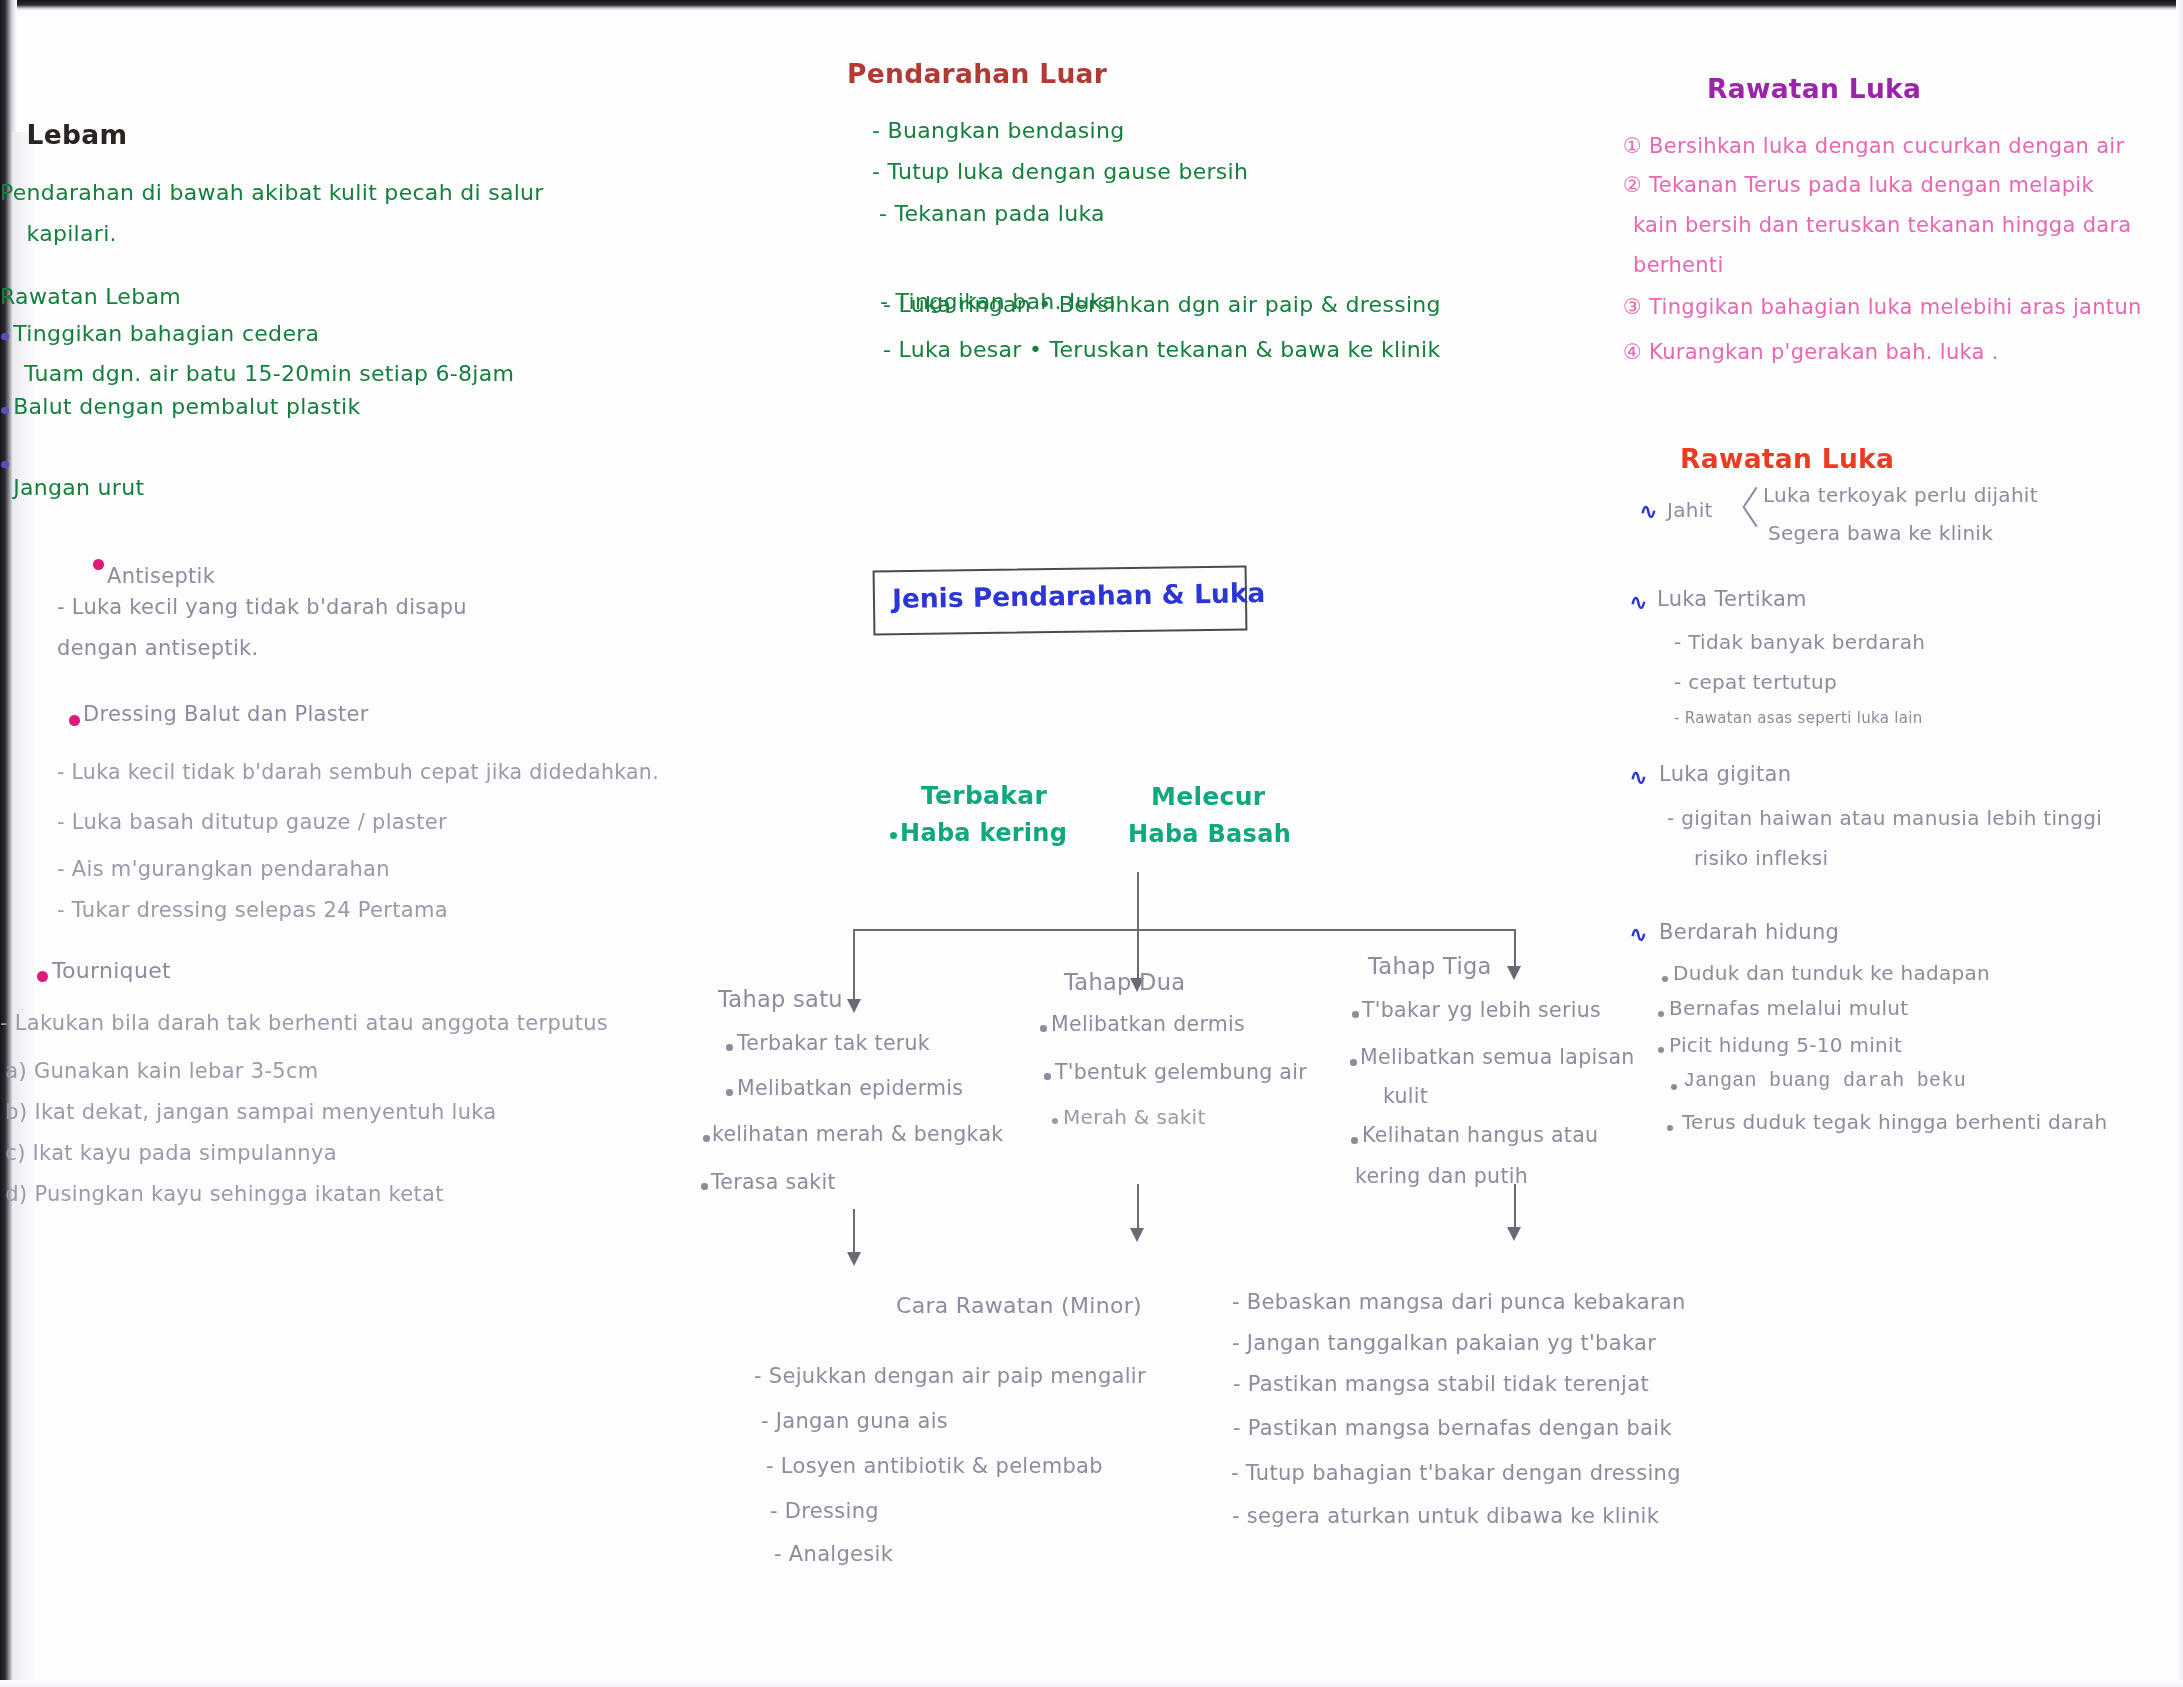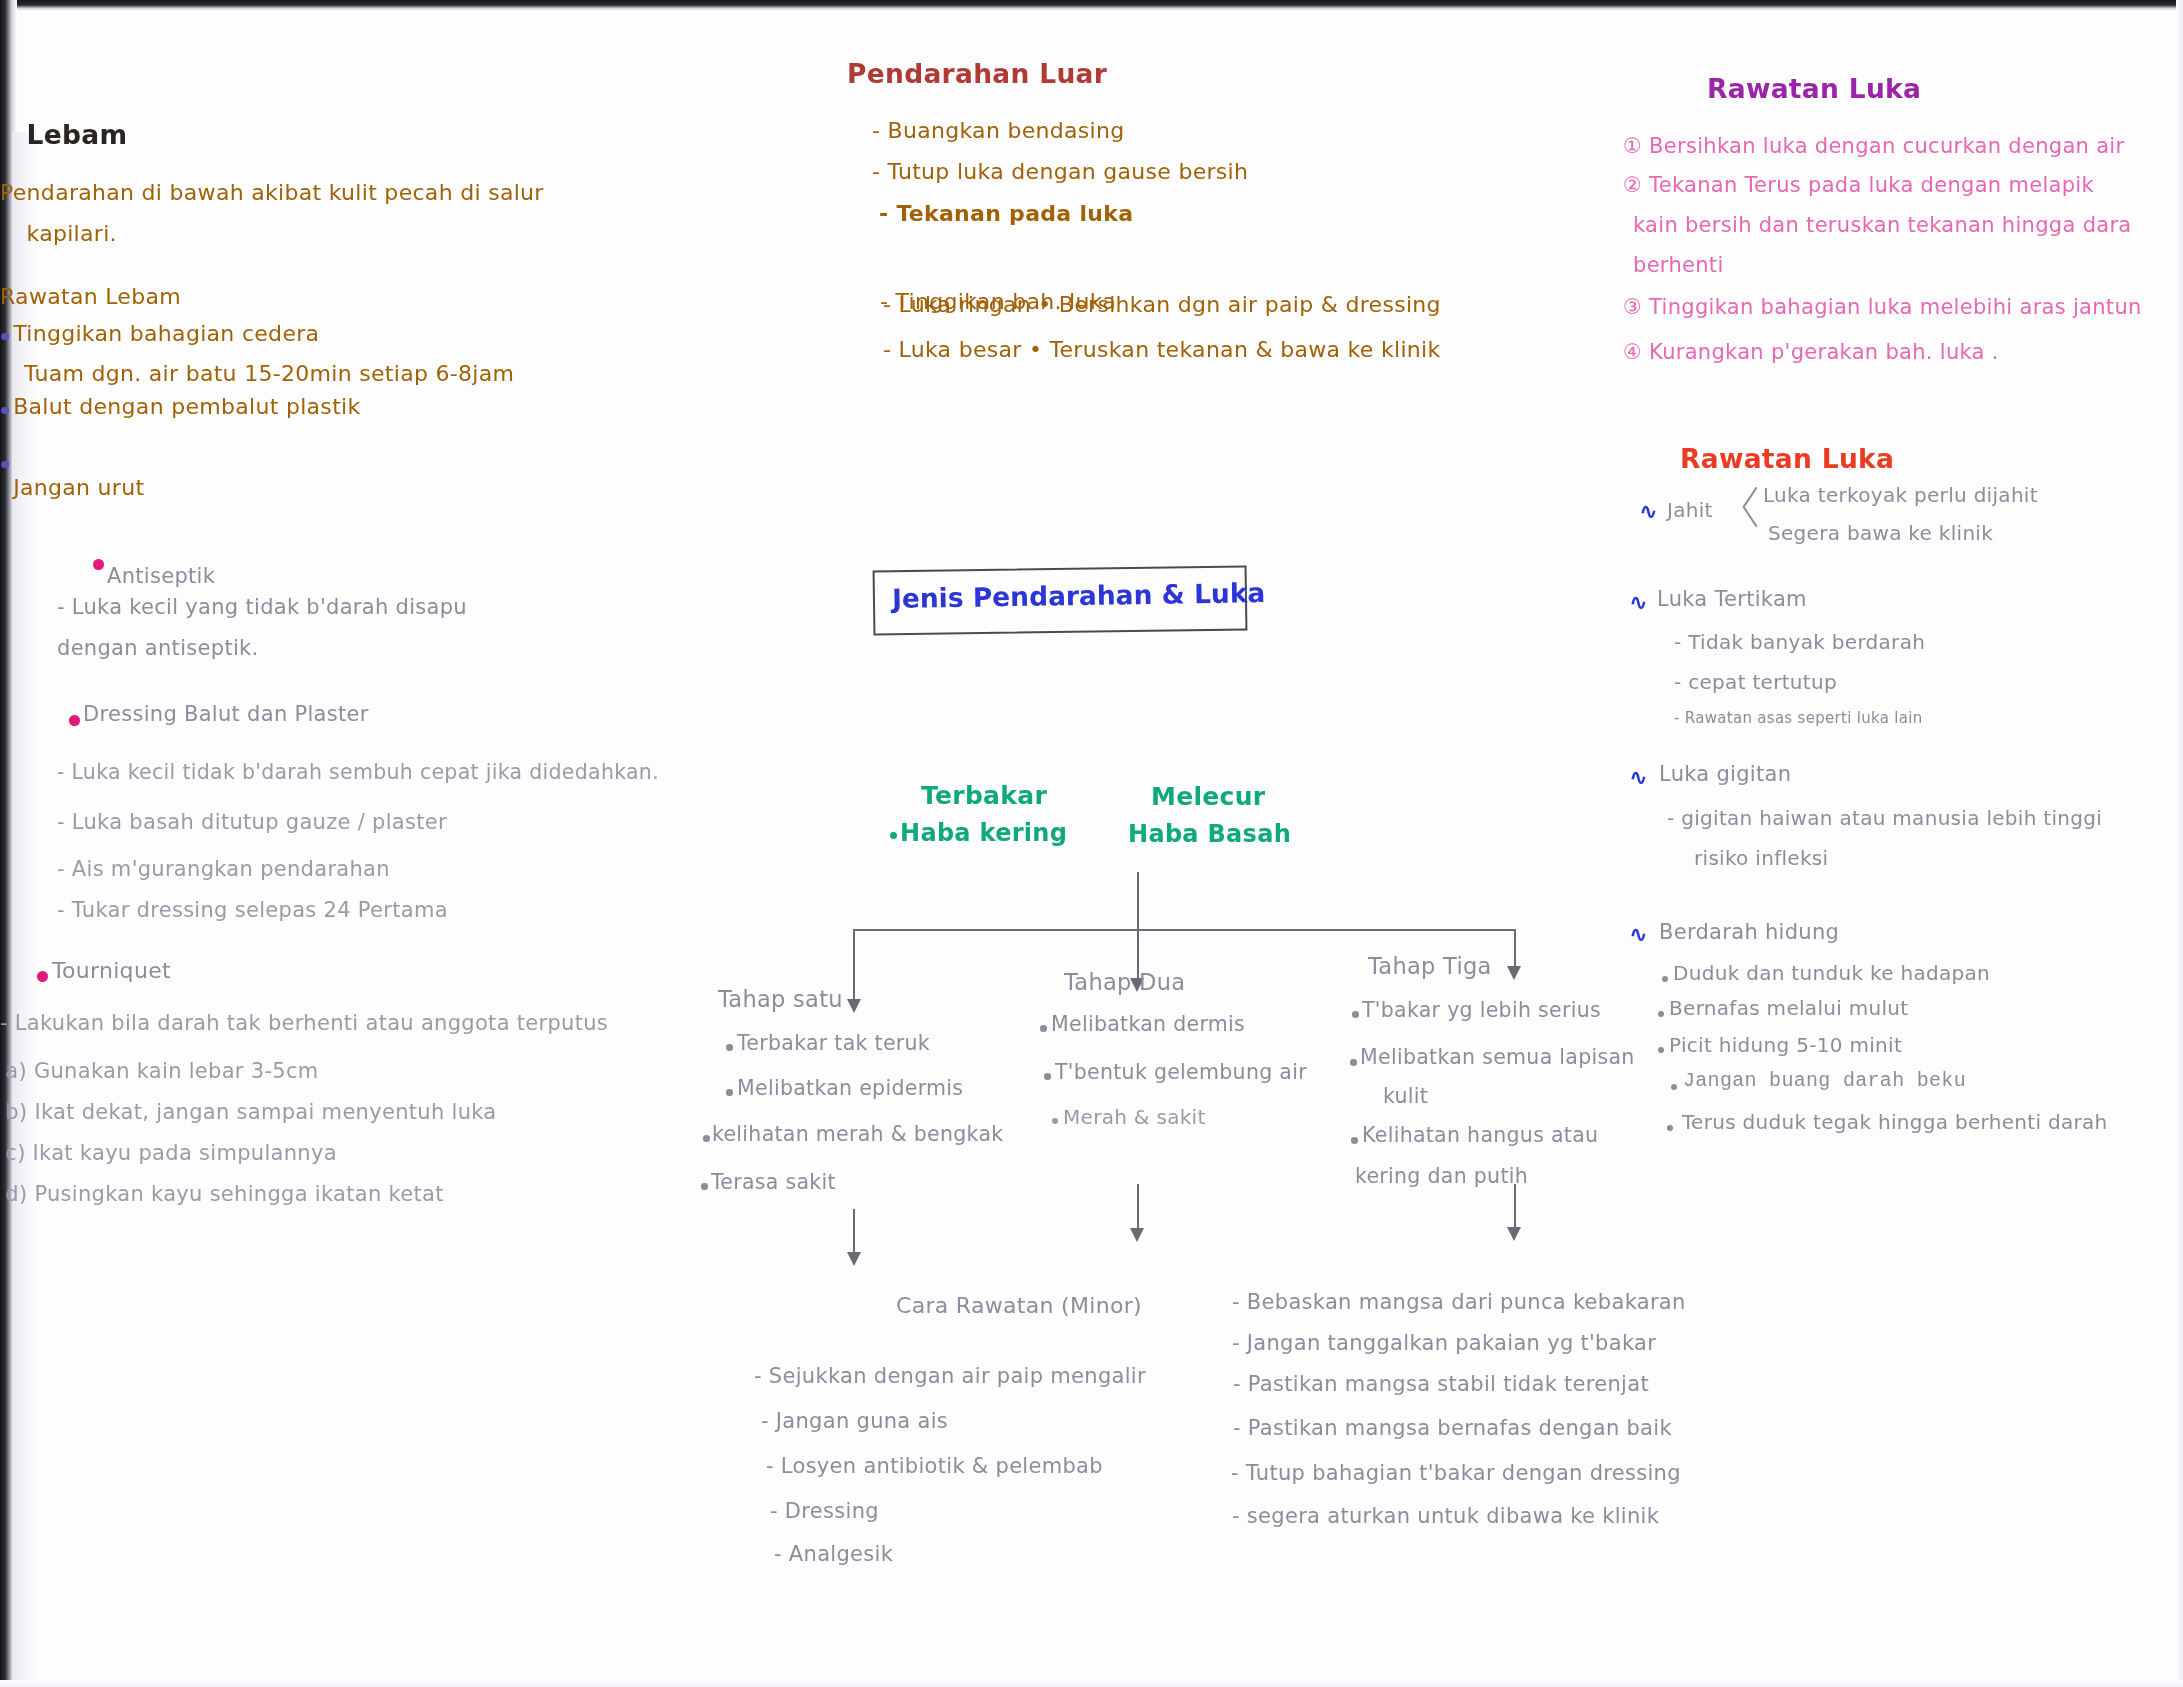--- a/index.html
+++ b/index.html
@@ -39,21 +39,21 @@
 
   .txt {
     position: absolute;
     white-space: nowrap;
     font-family: "DejaVu Sans", sans-serif;
     letter-spacing: 0.3px;
   }
 
   
   .c-black   { color: #2a2422; }
-  .c-purple  { color: #a16207; }
+  .c-purple  { color: #15803d; }
   .c-red     { color: #b03a34; }
   .c-magenta { color: #9b25a8; }
   .c-pink    { color: #e667b3; }
   .c-orange  { color: #ea3c23; }
   .c-blue    { color: #2c35d6; }
   .c-green   { color: #10a87f; }
   .c-pencil  { color: #8c8c9c; }
   .c-pencil2 { color: #9a9aa8; }
 
   .hand {
@@ -156,21 +156,21 @@
 
   <div class="txt hand c-pencil2" style="left:5.3px; top:1059px; font-size:21px;">a) Gunakan kain lebar 3-5cm</div>
   <div class="txt hand c-pencil2" style="left:5.3px; top:1100px; font-size:21px;">b) Ikat dekat, jangan sampai menyentuh luka</div>
   <div class="txt hand c-pencil2" style="left:5.3px; top:1141px; font-size:21px;">c) Ikat kayu pada simpulannya</div>
   <div class="txt hand c-pencil2" style="left:5.3px; top:1182px; font-size:21px;">d) Pusingkan kayu sehingga ikatan ketat</div>
 
   <div class="txt hand heavy c-red" style="left:847px; top:58px; font-size:26.5px;">Pendarahan Luar</div>
 
   <div class="txt hand c-purple" style="left:872px; top:118px; font-size:22px;">- Buangkan bendasing</div>
   <div class="txt hand c-purple" style="left:872px; top:159px; font-size:22px;">- Tutup luka dengan gause bersih</div>
-  <div class="txt hand c-purple" style="left:879px; top:201px; font-size:22px;font-weight:bold;">- Tekanan pada luka</div>
+  <div class="txt hand c-purple" style="left:879px; top:201px; font-size:22px;">- Tekanan pada luka</div>
   <div class="txt hand c-purple" style="left:880px; top:243px; font-size:22px;margin-top:46px;">- Tinggikan bah. luka</div>
   <div class="txt hand c-purple" style="left:883px; top:292px; font-size:22px;">- Luka ringan • Bersihkan dgn air paip &amp; dressing</div>
   <div class="txt hand c-purple" style="left:883px; top:337px; font-size:22px;">- Luka besar • Teruskan tekanan &amp; bawa ke klinik</div>
 
   <div class="txt hand heavy c-magenta" style="left:1707px; top:73px; font-size:26.5px;">Rawatan Luka</div>
 
   <div class="txt hand c-pink" style="left:1623px; top:134px; font-size:21px;">① Bersihkan luka dengan cucurkan dengan air</div>
   <div class="txt hand c-pink" style="left:1623px; top:173px; font-size:21px;">② Tekanan Terus pada luka dengan melapik</div>
   <div class="txt hand c-pink" style="left:1633px; top:213px; font-size:21px;">kain bersih dan teruskan tekanan hingga dara</div>
   <div class="txt hand c-pink" style="left:1633px; top:253px; font-size:21px;">berhenti</div>

